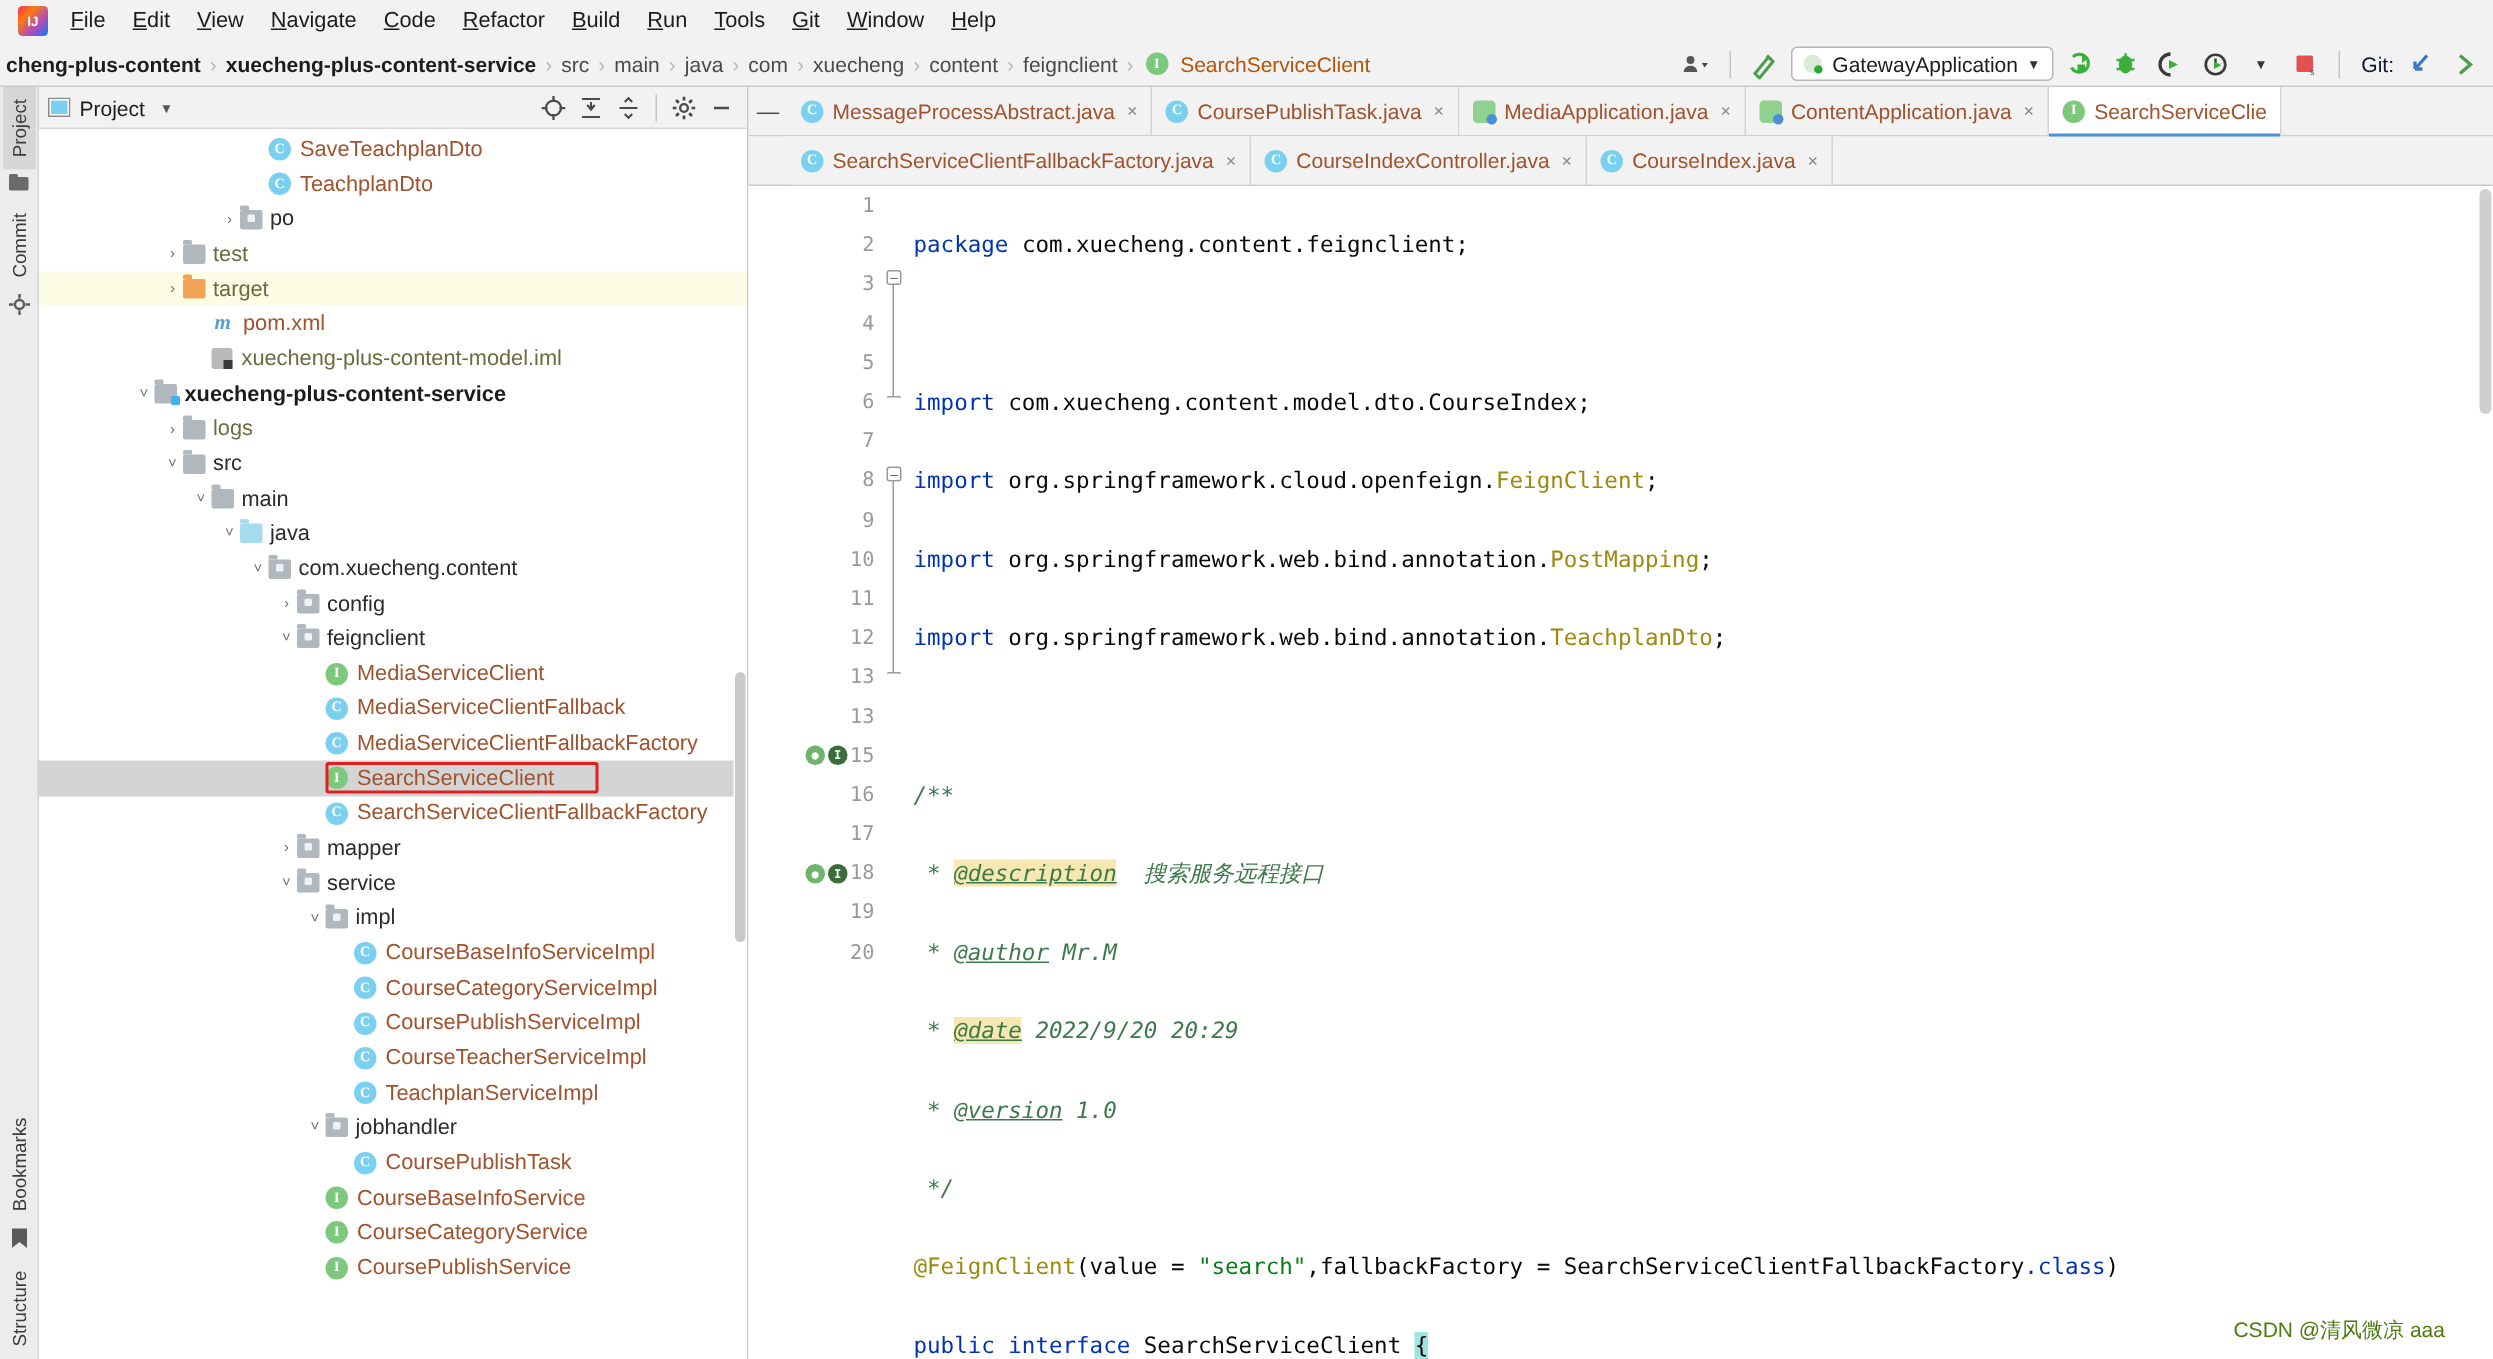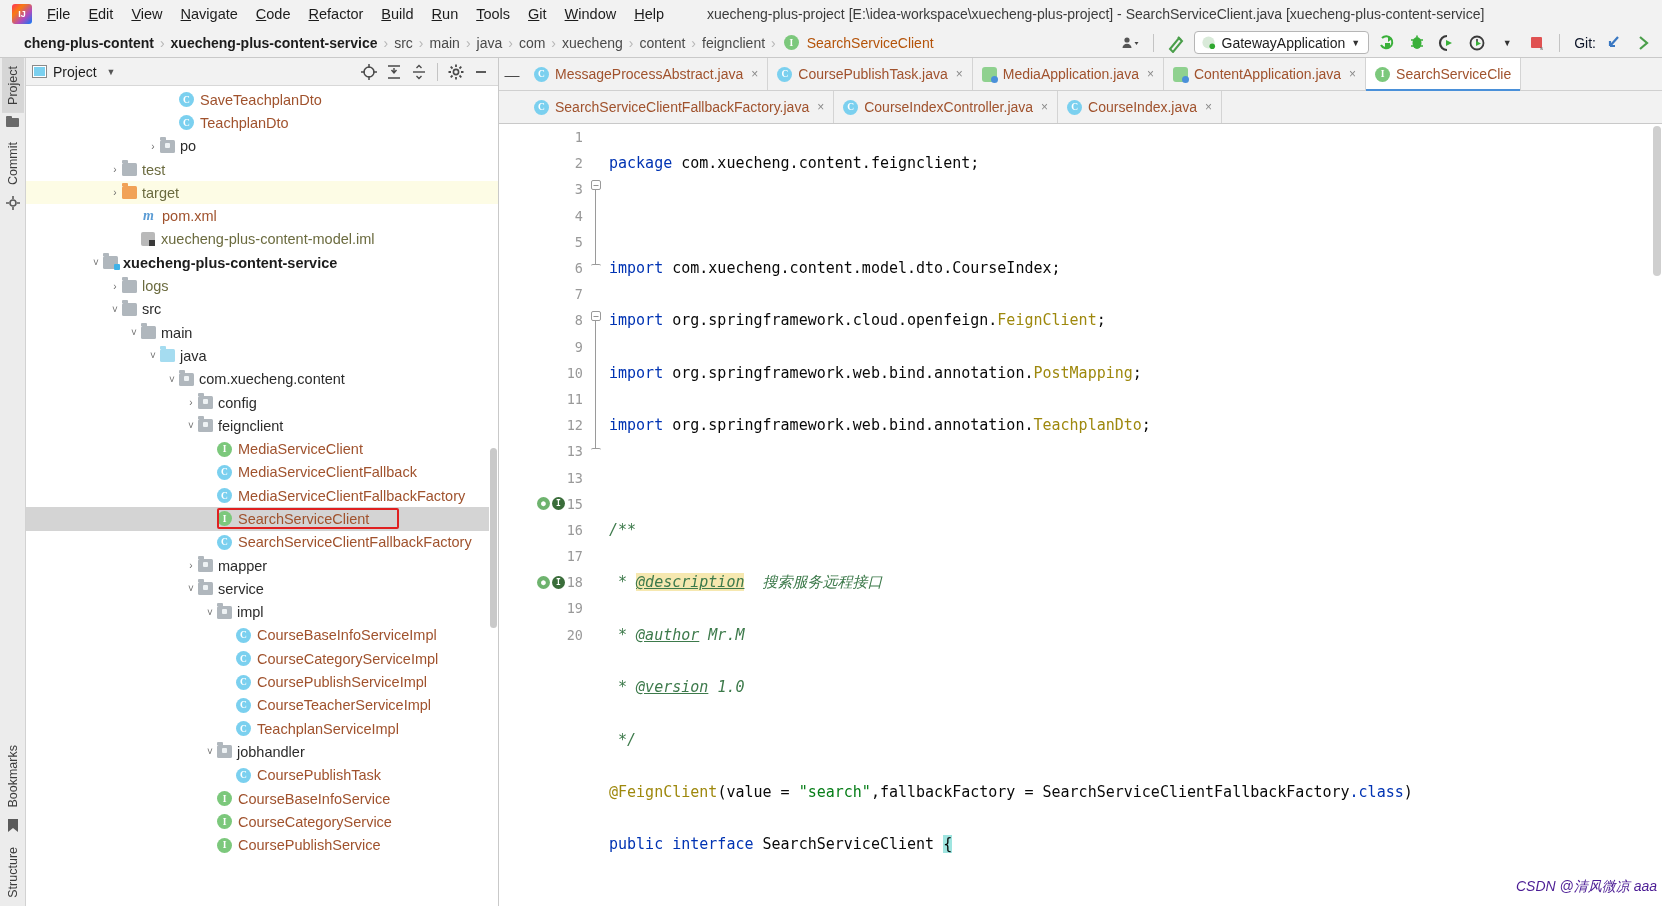--- a/index.html
+++ b/index.html
@@ -16,21 +16,21 @@
   .logo::after{ content:"IJ"; position:absolute; inset:0; color:#fff; font-size:9px;
      font-weight:bold; display:flex; align-items:center; justify-content:center; }
   .menu { display:flex; align-items:center; gap:0px; }
   .menu-item { padding:3px 9px; font-size:14.5px; color:#1c1c1c; cursor:default; white-space:nowrap;}
   .menu-item u { text-decoration:underline; }
   .win-title { margin-left:34px; font-size:14px; color:#3c3c3c; white-space:nowrap; }
 
   
   .navbar { height:30px; display:flex; align-items:center; background:#f2f2f2; flex:none;
      border-bottom:1px solid #c9c9c9; padding-left:0px; }
-  .crumbs { display:flex; align-items:center; overflow:hidden; white-space:nowrap;padding-left:20px; }
+  .crumbs { display:flex; align-items:center; overflow:hidden; white-space:nowrap; }
   .crumb { font-size:14px; color:#4a4a4a; padding:2px 4px; }
   .crumb.bold { font-weight:bold; color:#1c1c1c; }
   .crumb.file { color:#b45309; }
   .sep { color:#b7b7b7; font-size:14px; padding:0 2px; }
   .navbar-right { margin-left:auto; display:flex; align-items:center; gap:6px; padding-right:6px; }
   .ico-btn { width:24px; height:22px; display:flex; align-items:center; justify-content:center; cursor:pointer;}
   .runconfig { display:flex; align-items:center; gap:6px; height:23px; padding:0 8px 0 6px;
      border:1px solid #b6b6b6; border-radius:4px; background:#fff; font-size:14px; color:#1c1c1c; }
   .vline { width:1px; height:18px; background:#c4c4c4; margin:0 4px; }
   .git-label{ font-size:14px; color:#0f172a; margin-left:4px;}
@@ -146,22 +146,22 @@
   .cmt { color:#3d7a4b; font-style:italic; }
   .cmt-tag { color:#3d7a4b; font-style:italic; text-decoration:underline;
      background:#f6e8b0; }
   .cmt-tag2 { color:#3d7a4b; font-style:italic; text-decoration:underline; }
   .ident { color:#080808; }
   .brace-hl{ background:#9fe5e0; }
 
   .editor-scroll{ position:absolute; right:0; top:0; width:10px; bottom:0; background:#fff;}
   .es-thumb{ position:absolute; right:1px; width:8px; background:#cfcfcf; border-radius:4px;}
 
-  .watermark { position:absolute; right:5px; bottom:10px; font-size:14px; color:#4c1d95;
-     font-family:"Liberation Sans", sans-serif;font-style:italic; }
+  .watermark { position:absolute; right:32px; bottom:10px; font-size:14px; color:#4d7c0f;
+     font-family:"Liberation Sans", sans-serif; }
 </style>
 </head>
 <body>
 
 <div class="app">
 
   <div class="titlebar">
     <div class="logo"></div>
     <div class="menu">
       <div class="menu-item"><u>F</u>ile</div>
@@ -170,21 +170,20 @@
       <div class="menu-item"><u>N</u>avigate</div>
       <div class="menu-item"><u>C</u>ode</div>
       <div class="menu-item"><u>R</u>efactor</div>
       <div class="menu-item"><u>B</u>uild</div>
       <div class="menu-item"><u>R</u>un</div>
       <div class="menu-item"><u>T</u>ools</div>
       <div class="menu-item"><u>G</u>it</div>
       <div class="menu-item"><u>W</u>indow</div>
       <div class="menu-item"><u>H</u>elp</div>
     </div>
-    <div class="win-title">xuecheng-plus-project [E:\idea-workspace\xuecheng-plus-project] - SearchServiceClient.java [xuecheng-plus-content-service]</div>
   </div>
 
   <div class="navbar">
     <div class="crumbs">
       <span class="crumb bold">cheng-plus-content</span>
       <span class="sep">›</span>
       <span class="crumb bold">xuecheng-plus-content-service</span>
       <span class="sep">›</span>
       <span class="crumb">src</span>
       <span class="sep">›</span>
@@ -643,20 +642,21 @@
 <div class="cl"><span class="kw">package</span> <span class="ident">com.xuecheng.content.feignclient;</span></div>
 <div class="cl">&nbsp;</div>
 <div class="cl"><span class="kw">import</span> <span class="ident">com.xuecheng.content.model.dto.CourseIndex;</span></div>
 <div class="cl"><span class="kw">import</span> <span class="ident">org.springframework.cloud.openfeign.</span><span class="ann">FeignClient</span><span class="ident">;</span></div>
 <div class="cl"><span class="kw">import</span> <span class="ident">org.springframework.web.bind.annotation.</span><span class="ann">PostMapping</span><span class="ident">;</span></div>
 <div class="cl"><span class="kw">import</span> <span class="ident">org.springframework.web.bind.annotation.</span><span class="ann">TeachplanDto</span><span class="ident">;</span></div>
 <div class="cl">&nbsp;</div>
 <div class="cl"><span class="cmt">/**</span></div>
 <div class="cl"><span class="cmt"> * </span><span class="cmt-tag">@description</span><span class="cmt">&nbsp; </span><span class="cmt">搜索服务远程接口</span></div>
 <div class="cl"><span class="cmt"> * </span><span class="cmt-tag2">@author</span><span class="cmt"> </span><span class="cmt">Mr.M</span></div>
+<div class="cl"><span class="cmt"> * </span><span class="cmt-tag">@date</span><span class="cmt"> </span><span class="cmt">2022/9/20 20:29</span></div>
 <div class="cl"><span class="cmt"> * </span><span class="cmt-tag2">@version</span><span class="cmt"> </span><span class="cmt">1.0</span></div>
 <div class="cl"><span class="cmt"> */</span></div>
 <div class="cl"><span class="ann">@FeignClient</span><span class="ident">(</span><span class="ident">value = </span><span class="str">"search"</span><span class="ident">,fallbackFactory = SearchServiceClientFallbackFactory</span><span class="kw">.class</span><span class="ident">)</span></div>
 <div class="cl"><span class="kw">public interface</span> <span class="ident">SearchServiceClient </span><span class="brace-hl">{</span></div>
 
 
 
 
 
         </div>

